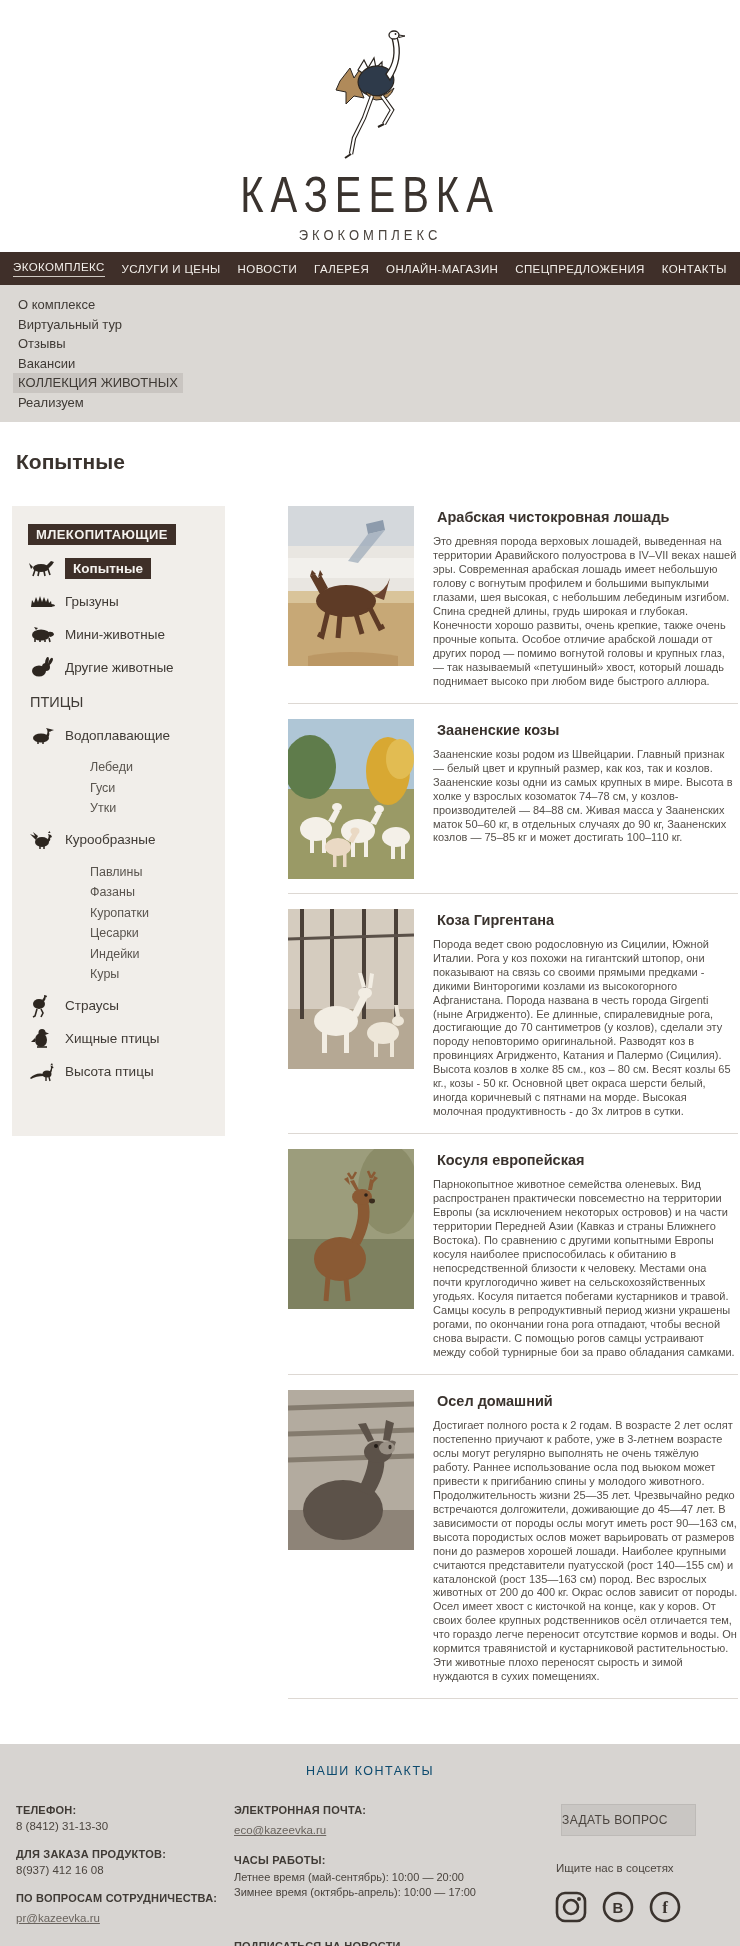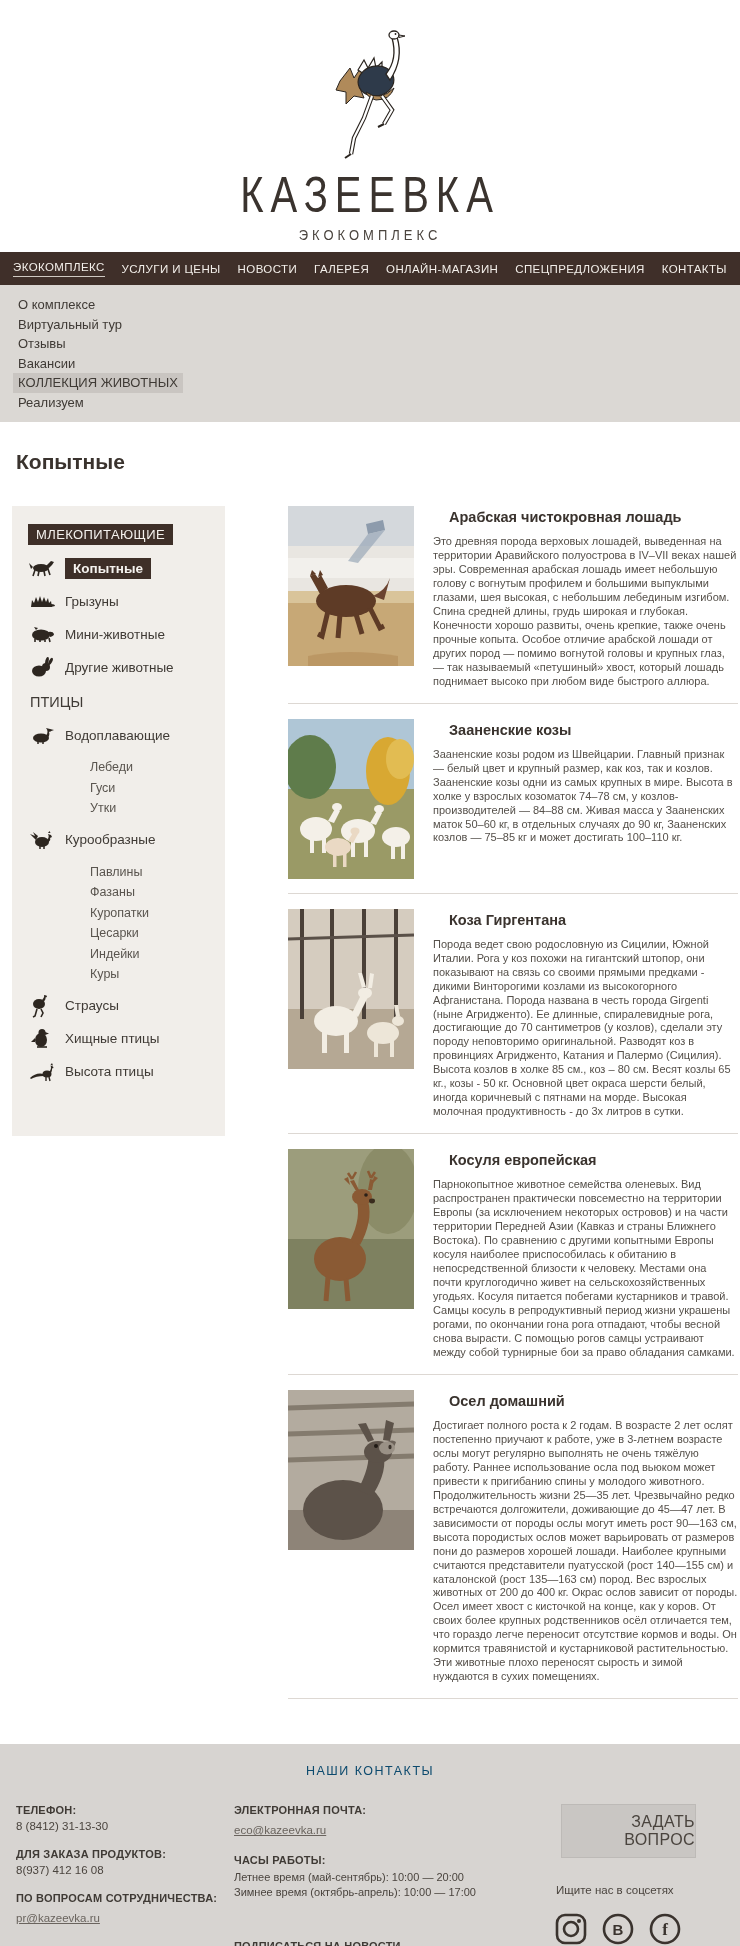--- a/index.html
+++ b/index.html
@@ -60,60 +60,60 @@
   .page-title{
     font-size:21px;font-weight:700;color:var(--text-dark);
     margin:28px 0 0 16px;
   }
   .content-row{display:flex;align-items:flex-start;padding:32px 0 30px 12px}
 
   
   .sidebar{flex:0 0 213px;background:var(--sidebar-bg);padding:18px 8px 42px 16px;min-height:560px}
   .side-group-dark{
     display:inline-block;background:var(--dark-label-bg);color:#F5F2EE;
-    font-size:13px;font-weight:400;letter-spacing:.4px;padding:3px 8px;margin-bottom:12px;cursor:default;
+    font-size:13px;font-weight:700;letter-spacing:.4px;padding:3px 8px;margin-bottom:12px;cursor:default;
   }
   .side-item{display:flex;align-items:center;margin-bottom:11px;cursor:pointer}
   .side-icon{flex:0 0 30px;height:22px;display:flex;align-items:center;justify-content:flex-start}
   .side-icon svg{display:block}
   .side-item-label{font-size:13.5px;color:#3F3A35;margin-left:7px}
   .side-item.active .side-item-label{
     background:var(--dark-label-bg);color:#F5F2EE;font-weight:700;padding:3px 8px;
   }
   .side-group-plain{font-size:14.5px;color:#3F3A35;margin:16px 0 14px 2px;cursor:default}
   .side-subitem{
     font-size:12.5px;color:#5A554F;line-height:20.5px;padding-left:62px;cursor:pointer;
   }
   .side-sublist{margin:2px 0 10px}
 
   
   .main-col{width:452px;margin-left:63px;padding-right:2px}
   .animal-card{display:flex;align-items:flex-start}
   .animal-photo{flex:0 0 126px;width:126px;height:160px;overflow:hidden;background:#ccc}
   .animal-photo svg{display:block}
   .animal-text{margin-left:19px;width:307px}
-  .animal-title{font-size:14.5px;font-weight:700;color:var(--text-dark);margin:3px 16px 10px}
+  .animal-title{font-size:14.5px;font-weight:700;color:var(--text-dark);margin:3px 4px 10px}
   .animal-desc{font-size:11px;line-height:1.27;color:var(--text-body)}
   .card-sep{border:0;border-top:1px solid var(--separator);margin:14px 0 15px}
 
   
   .footer{background:var(--footer-bg);padding:20px 16px 40px}
   .footer-heading{
     text-align:center;font-size:12.5px;color:#0c4a6e;letter-spacing:1.5px;margin-bottom:26px;
   }
   .footer-grid{display:grid;grid-template-columns:218px 320px 1fr}
   .f-label{font-size:11px;font-weight:700;color:#3F3A35;letter-spacing:.2px;margin-bottom:4px}
   .f-value{font-size:11.5px;color:#4A443E}
   .f-block{margin-bottom:16px}
   .f-link{color:var(--link-color);text-decoration:underline;cursor:pointer;font-size:11.5px}
   .hours-line{font-size:11px;color:#4A443E;line-height:15px}
   .subscribe{margin-top:40px}
   .btn{
     display:inline-block;background:var(--button-bg);border:1px solid #BDBAB7;
-    color:#4A443E;font-size:16px;letter-spacing:.4px;text-align:right;cursor:pointer;
+    color:#4A443E;font-size:12px;letter-spacing:.4px;text-align:left;cursor:pointer;
   }
   .f-col3{display:flex;flex-direction:column;align-items:flex-end;padding-right:28px}
   .btn-wide{width:135px;padding:8px 0}
   .social-label{font-size:11.5px;color:#4A443E;margin:26px 0 16px;align-self:flex-start;margin-left:2px}
   .social-row{display:flex;gap:13px;align-self:flex-start}
   .social-icon{cursor:pointer}
 </style>
 </head>
 <body>
 

